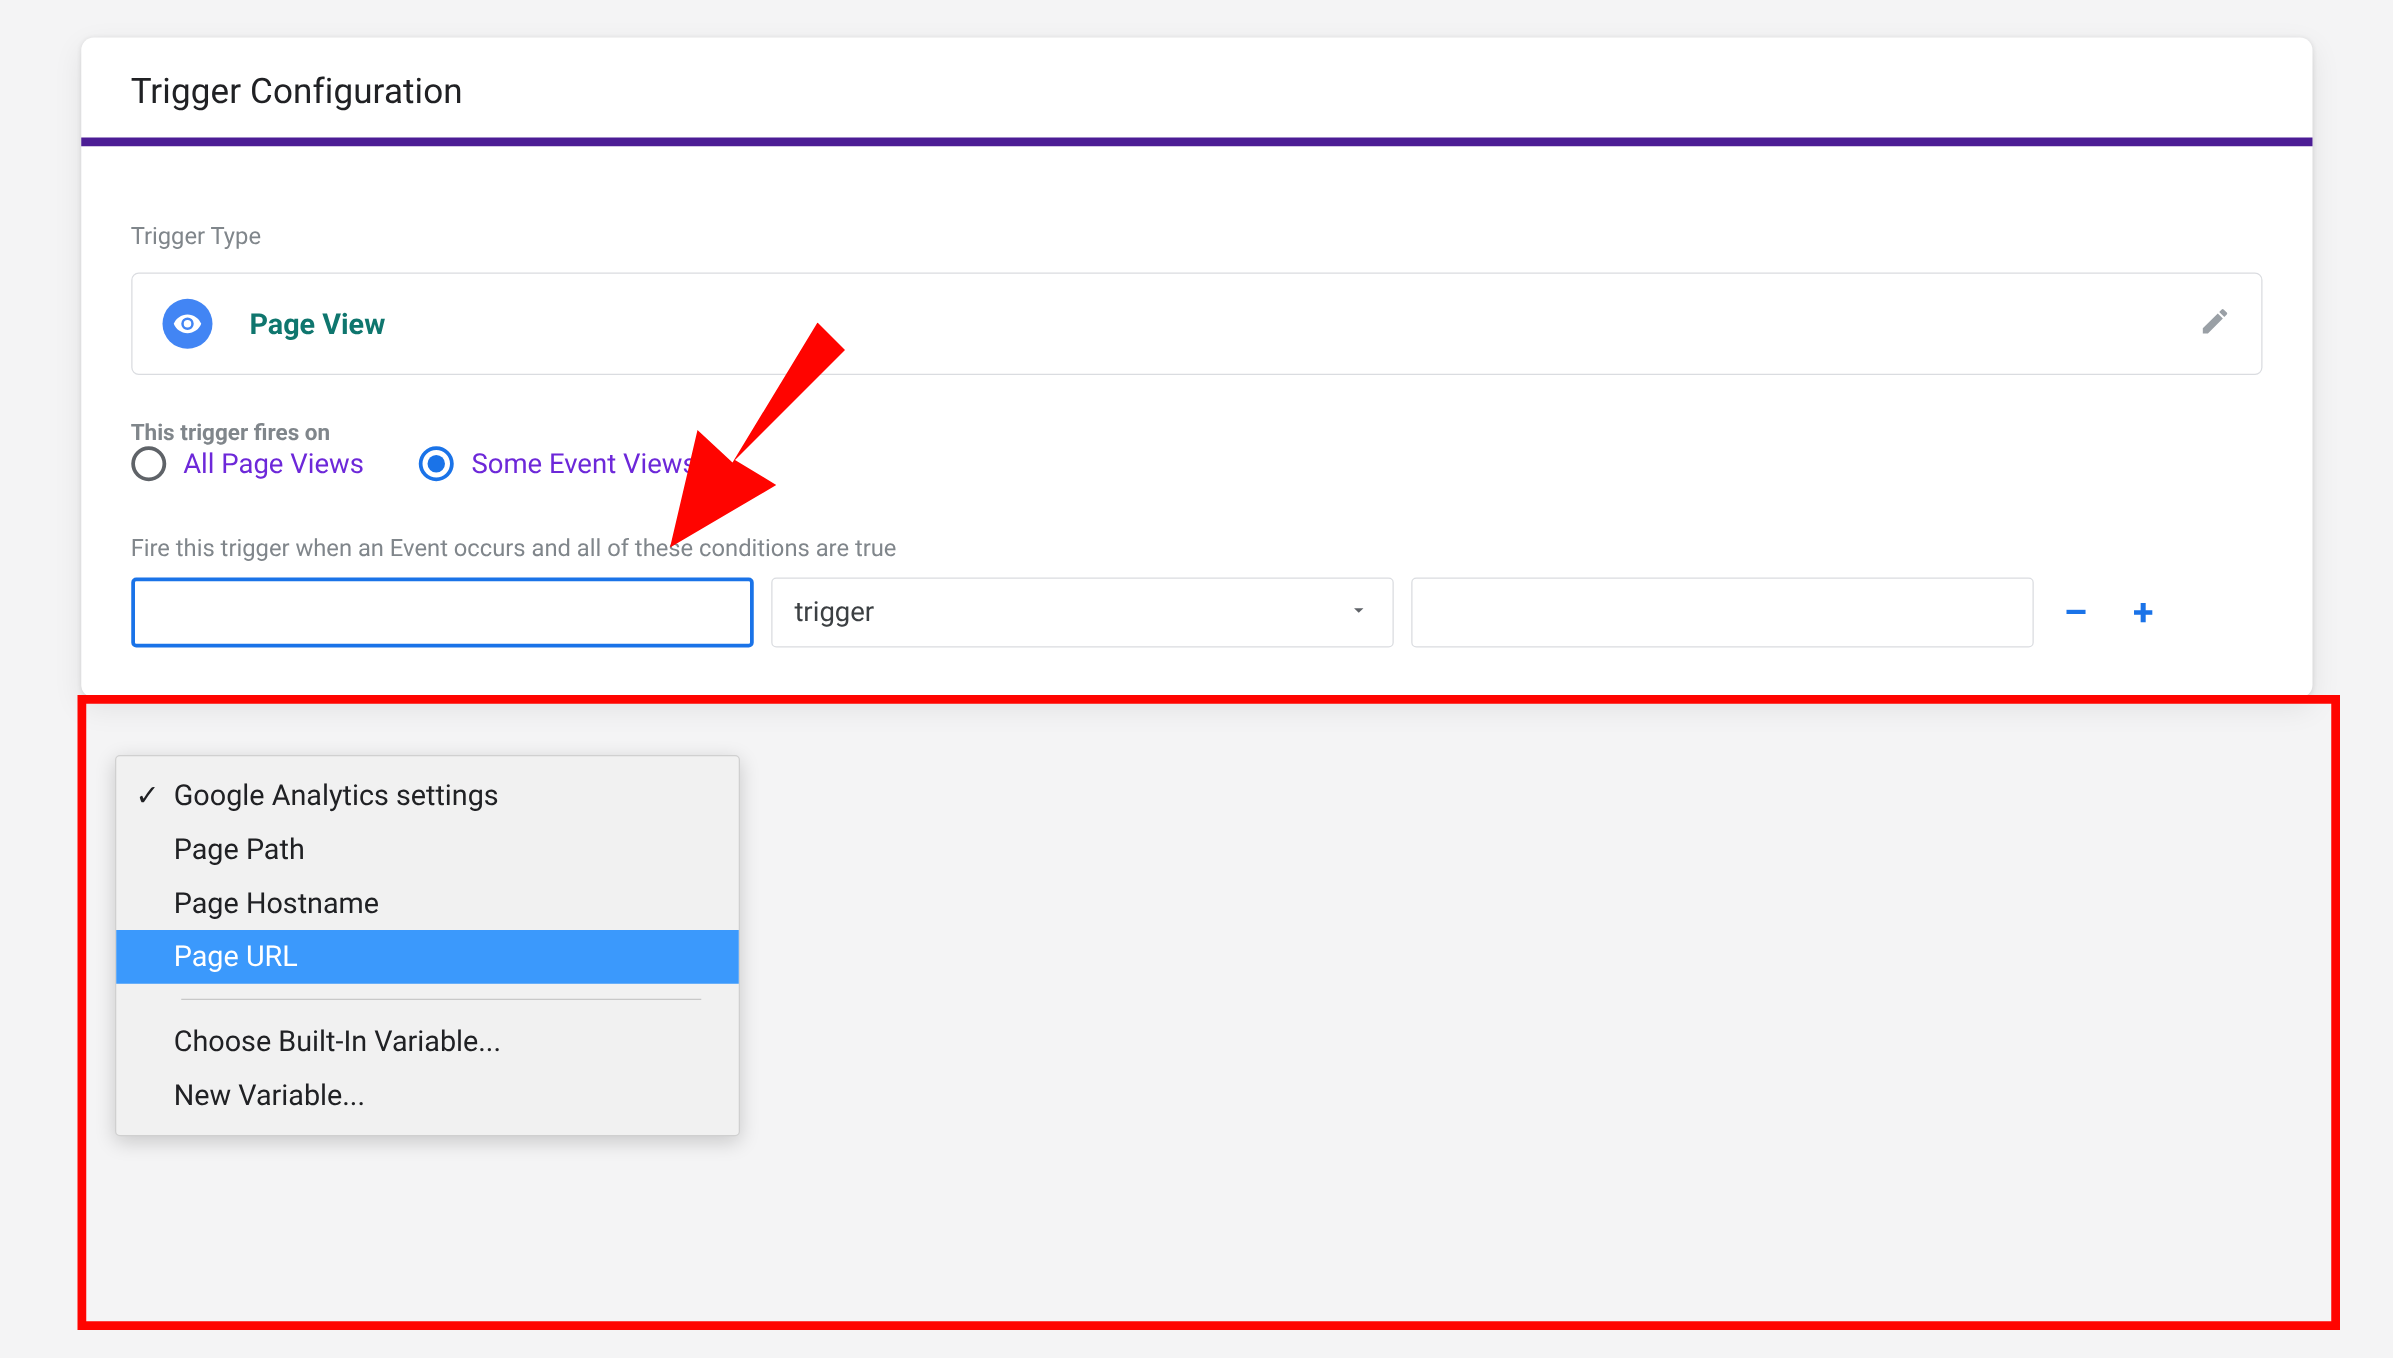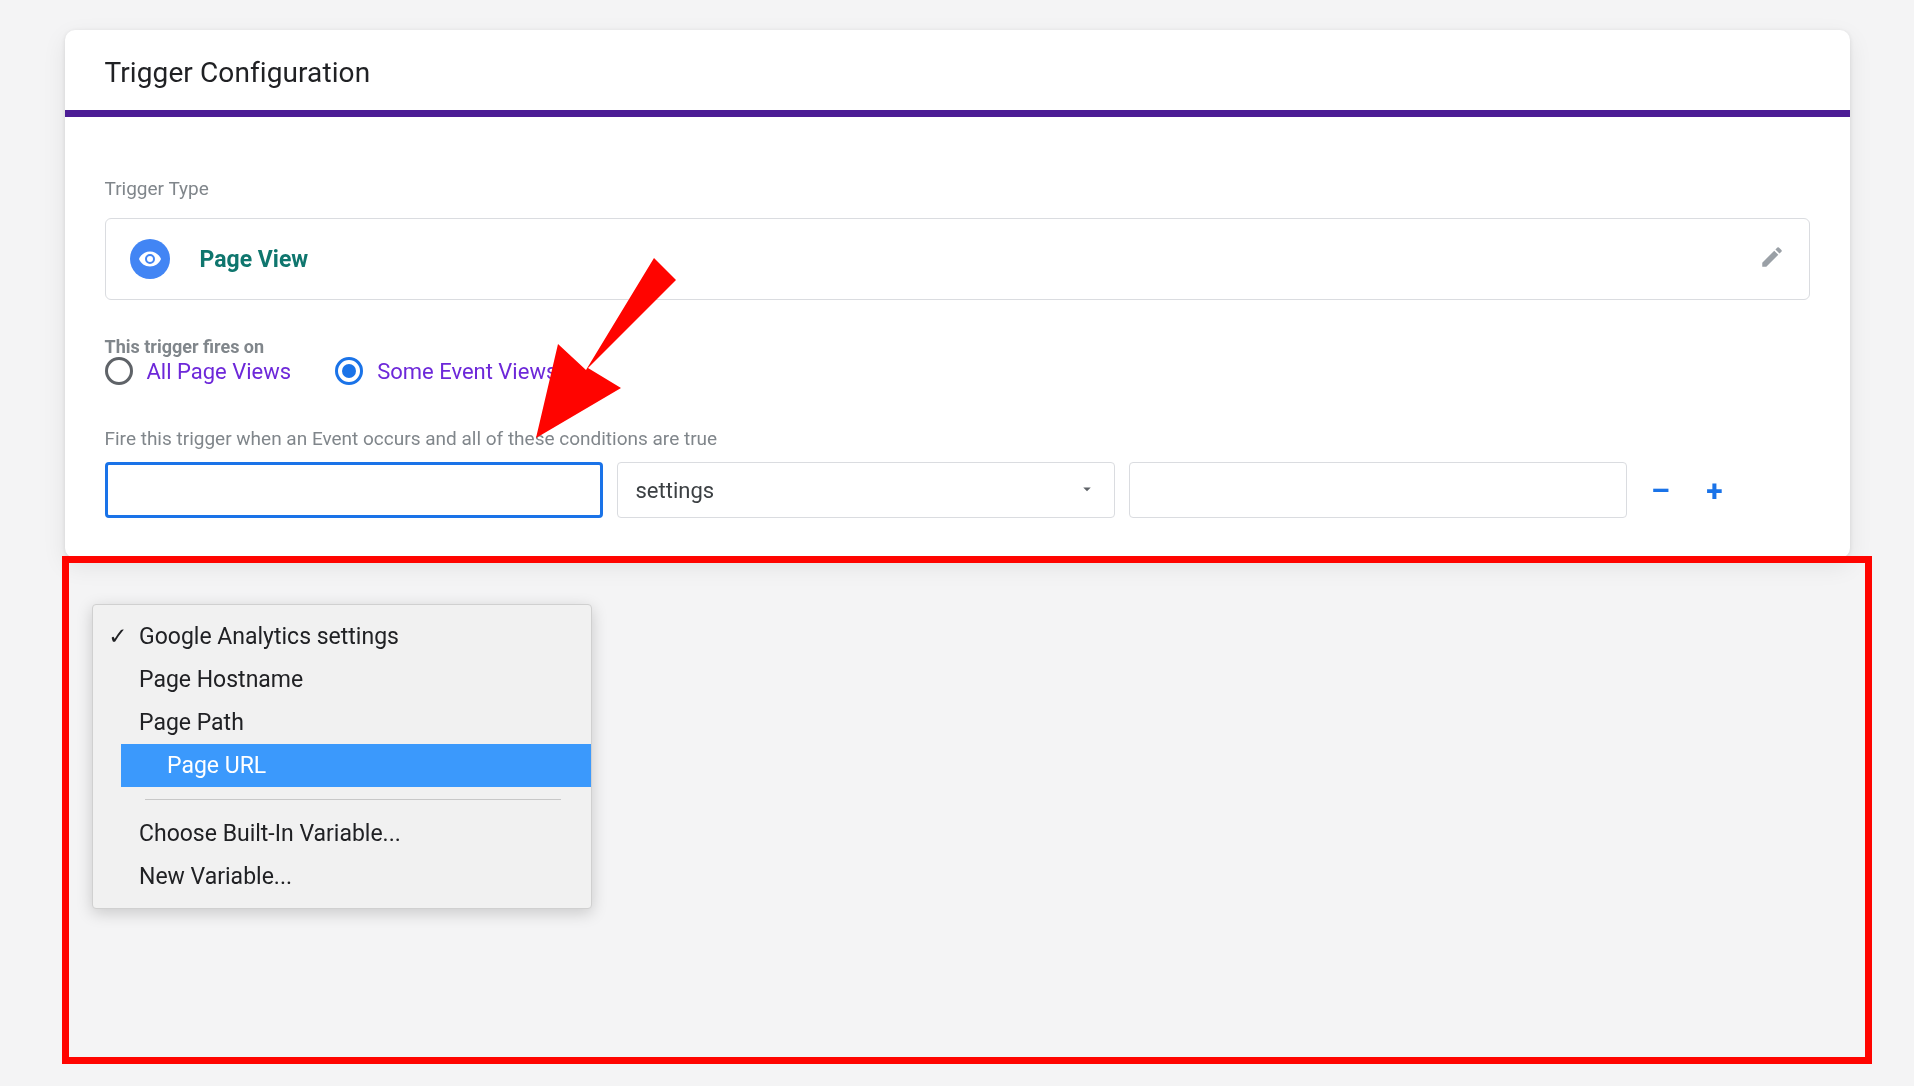--- a/index.html
+++ b/index.html
@@ -182,21 +182,20 @@
     align-items: center;
     padding: 8px 18px 8px 14px;
     font-size: 23px;
     color: #202124;
     cursor: pointer;
     gap: 10px;
   }
   .dropdown-item.highlighted {
     background: #3b99fc;
     color: #fff;
-    margin-left: 28px;
   }
   .check-col {
     width: 22px;
     text-align: center;
   }
   .dropdown-divider {
     border: none;
     border-top: 1px solid #c8c8c8;
     margin: 12px 30px 12px 52px;
   }
@@ -258,21 +257,21 @@
           </span>
         <span class="radio-label">Some Event Views</span>
       </div>
     </div>
 
     <span class="conditions-label">Fire this trigger when an Event occurs and all of these conditions are true</span>
 
     <div class="condition-row">
       <div class="select-box select-variable"></div>
       <div class="select-box select-operator">
-        <span>settings</span>
+        <span>trigger</span>
         <span class="dropdown-arrow">
           <svg width="18" height="18" viewBox="0 0 24 24" fill="#5f6368">
               <path d="M7 10l5 5 5-5z"></path>
             </svg>
         </span>
       </div>
       <div class="select-box input-value">
         <span></span>
       </div>
       <span class="row-btn">–</span>
@@ -282,25 +281,25 @@
   </div>
 </div>
 
 <div class="dropdown-menu">
   <div class="dropdown-item">
     <span class="check-col">✓</span>
     <span>Google Analytics settings</span>
   </div>
   <div class="dropdown-item">
     <span class="check-col"></span>
+    <span>Page Path</span>
+  </div>
+  <div class="dropdown-item">
+    <span class="check-col"></span>
     <span>Page Hostname</span>
-  </div>
-  <div class="dropdown-item">
-    <span class="check-col"></span>
-    <span>Page Path</span>
   </div>
   <div class="dropdown-item highlighted">
     <span class="check-col"></span>
     <span>Page URL</span>
   </div>
   <hr class="dropdown-divider">
   <div class="dropdown-item">
     <span class="check-col"></span>
     <span>Choose Built-In Variable...</span>
   </div>

